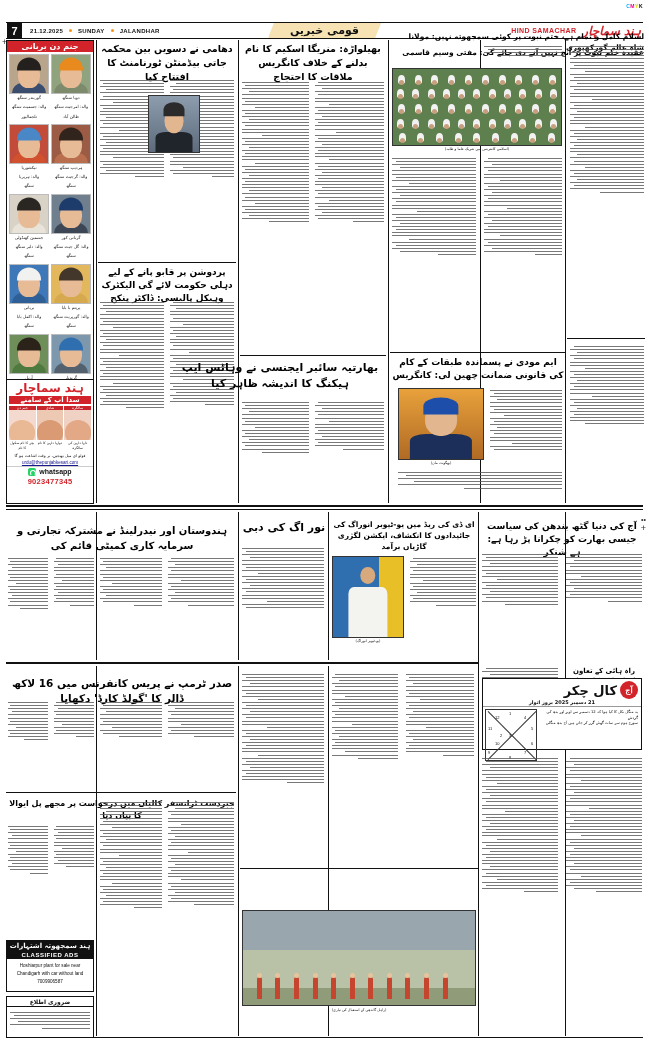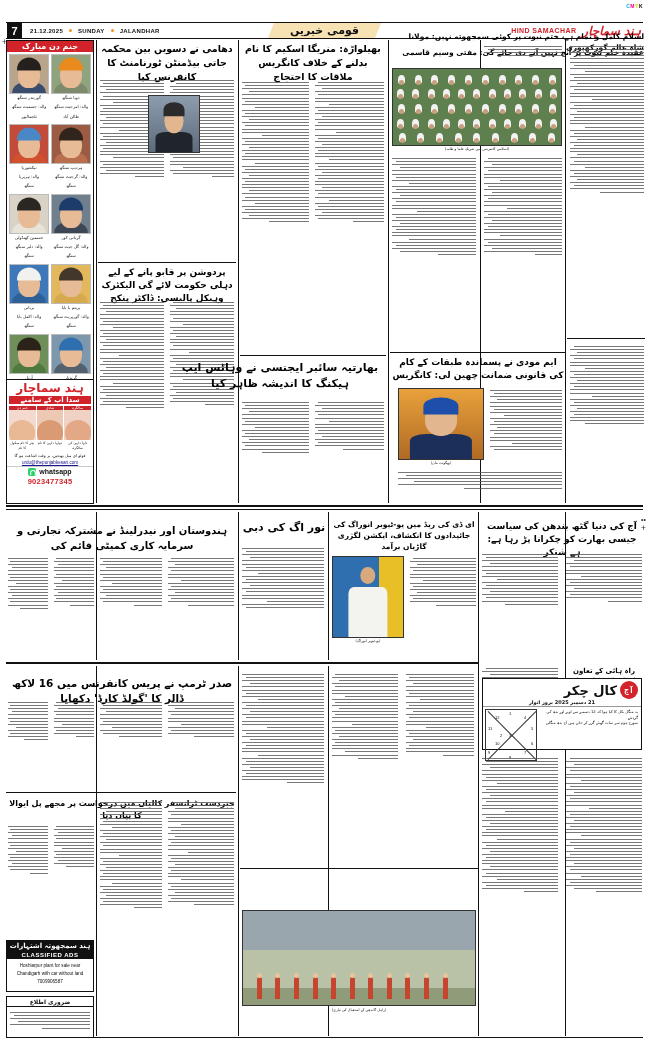--- a/index.html
+++ b/index.html
@@ -126,21 +126,21 @@
                     width:22%; height:22%; border-radius:50%; background:#d9a97e;}
   .whiteman .car { position:absolute; right:0; top:0; width:34%; height:100%; background:#e8bf27;}
 
   
   .astro { position:absolute; border:1px solid #111; background:#fff; }
   .astro-head { display:flex; align-items:center; justify-content:flex-end; gap:3px; padding:2px 3px 0; }
   .astro-logo { color:#111; font-size:13px; font-weight:bold; font-family:"DejaVu Sans", sans-serif; direction:rtl;
                 letter-spacing:-1px; }
   .astro-badge { width:18px;height:18px;border-radius:50%;background:#d2232a;color:#fff;
                  display:flex;align-items:center;justify-content:center; font-size:8px; font-weight:bold;
-                 font-family:Liberation Mono, monospace;}
+                 font-family:Liberation Serif, serif;}
   .astro-date { text-align:center; font-size:5px; font-weight:bold; direction:rtl;
                 font-family:"DejaVu Sans", sans-serif; border-bottom:1px solid #999; padding-bottom:1px;}
   .kundli { width:52px; height:52px; border:1px solid #333; position:relative; margin:2px; }
   .kundli:before,.kundli:after{content:"";position:absolute;background:#333;}
   .kundli:before{left:-8px;top:25px;width:68px;height:1px;transform:rotate(45deg);}
   .kundli:after{left:-8px;top:25px;width:68px;height:1px;transform:rotate(-45deg);}
   .kn { position:absolute; font-size:4px; color:#111; }
 
   
   .classified { position:absolute; border:1px solid #111; background:#fff; }
@@ -179,21 +179,21 @@
     </div>
   </div>
 
   <div class="vrule" style="left:96px;top:40px;height:463px;"></div>
   <div class="vrule" style="left:238px;top:40px;height:463px;"></div>
   <div class="vrule" style="left:388px;top:40px;height:463px;"></div>
   <div class="vrule" style="left:480px;top:40px;height:463px;"></div>
   <div class="vrule" style="left:565px;top:40px;height:463px;"></div>
 
   <div class="bday-box">
-    <div class="bday-head">جنم دن مبارک</div>
+    <div class="bday-head">جنم دن بربانی</div>
     <div class="bday-grid">
 
       <div class="bcell">
         <div class="bphoto" style="background:#b9a48c">
           <div class="body" style="background:#3a4d6e"></div>
             <div class="face"></div>
             <div class="hair" style="background:#23201d"></div>
         </div>
         <div class="bcap">گوربندر سنگھ</div>
         <div class="bcap">والد: جسمیت سنگھ</div>
@@ -329,21 +329,21 @@
     </div>
     <div class="promo-note">فوٹو ای میل بھیجیں، بر وقت اشاعت ہو گا</div>
     <div class="promo-mail">urdu@thepunjabkesari.com</div>
     <div class="wa-row">
       <span class="wa-icon"></span>
       <span class="wa-text">whatsapp</span>
     </div>
     <div class="wa-num">9023477345</div>
   </div>
 
-  <div class="hl" style="position:absolute;left:100px;top:42px;width:134px;font-size:9.5px;">دھامی نے دسویں بین محکمہ جاتی بیڈمنٹن ٹورنامنٹ کا کانفرنس کیا</div>
+  <div class="hl" style="position:absolute;left:100px;top:42px;width:134px;font-size:9.5px;">دھامی نے دسویں بین محکمہ جاتی بیڈمنٹن ٹورنامنٹ کا افتتاح کیا</div>
   <div class="lines rtl" style="position:absolute;left:100px;top:78px;width:64px;height:180px;">
     <div class="ln s100"></div>
       <div class="ln s95"></div>
       <div class="ln s100"></div>
       <div class="ln s90"></div>
     <div class="ln s100"></div>
       <div class="ln s95"></div>
       <div class="ln s100"></div>
       <div class="ln s80"></div>
     <div class="ln s100"></div>

